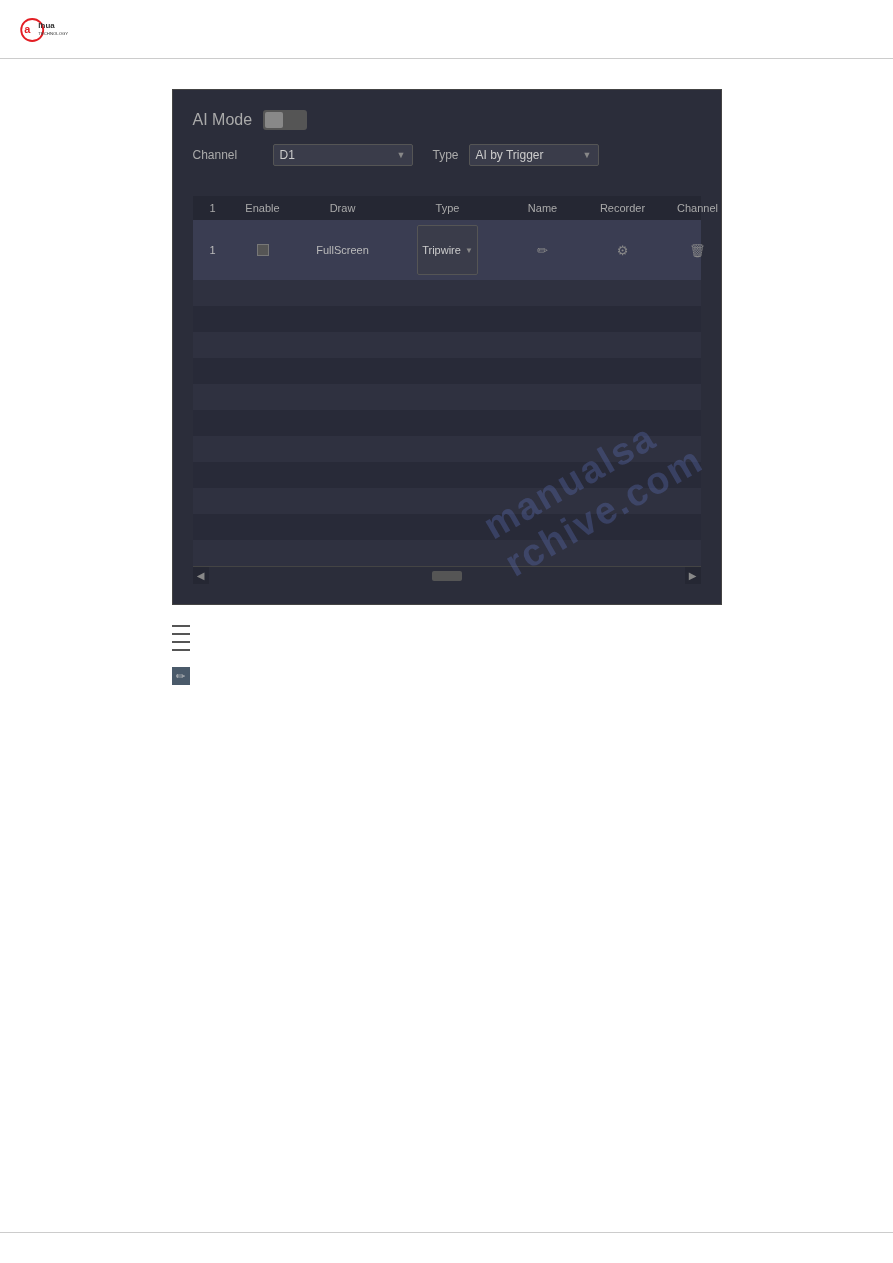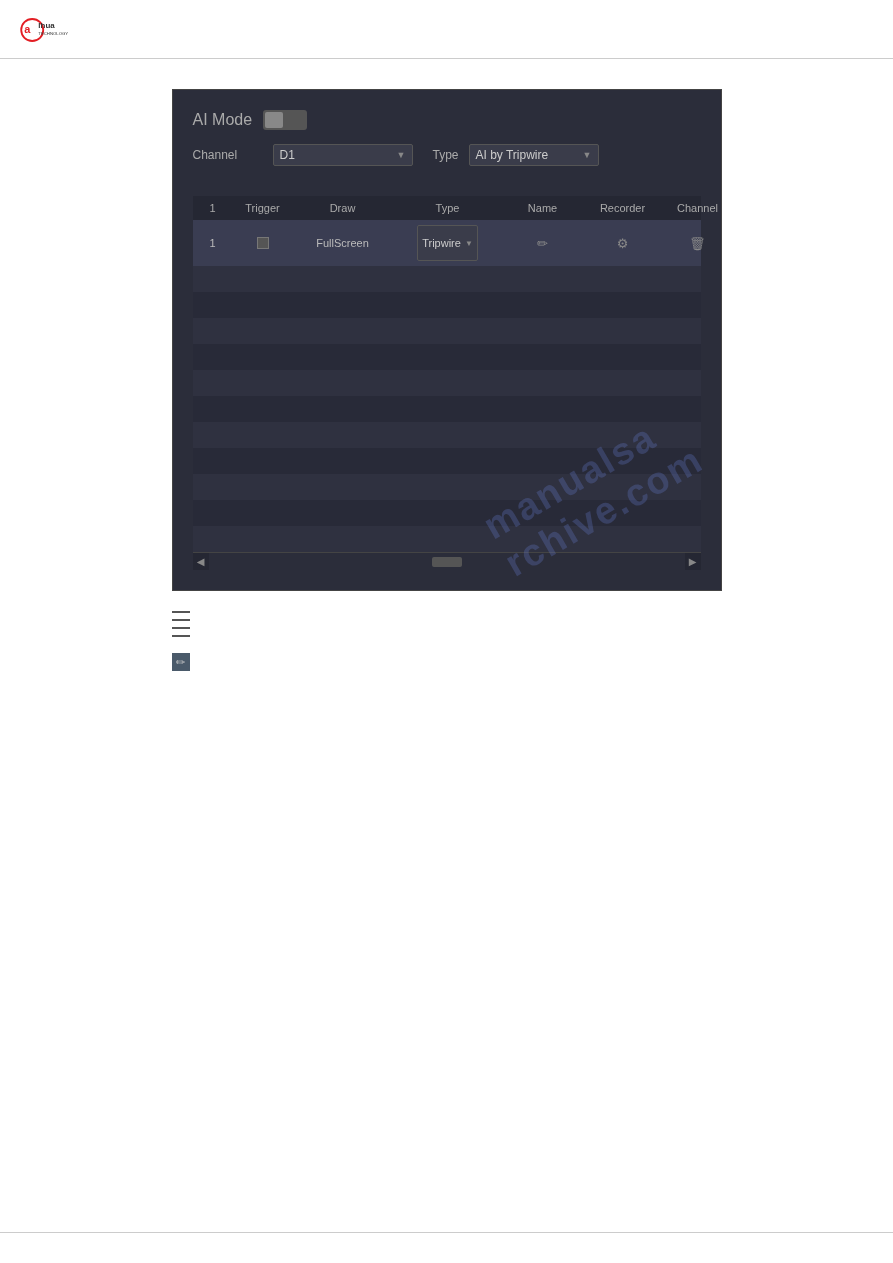--- a/index.html
+++ b/index.html
@@ -168,21 +168,21 @@
       height: 12px;
       background: #555;
       border: 1px solid #777;
     }
 
     .type-select {
       background: #3a3c4a;
       border: 1px solid #555;
       color: #ccc;
       font-size: 11px;
-      padding: 11px 4px;
+      padding: 18px 4px;
       border-radius: 2px;
       display: flex;
       align-items: center;
       gap: 4px;
       cursor: pointer;
     }
     .type-select-arrow {
       font-size: 8px;
       color: #888;
     }
@@ -342,30 +342,30 @@
     </div>
 
     <div class="channel-row">
       <span class="channel-label">Channel</span>
       <div class="dropdown channel-dropdown">
         <span>D1</span>
         <span class="dropdown-arrow">▼</span>
       </div>
       <span class="type-label">Type</span>
       <div class="dropdown type-dropdown">
-        <span>AI by Tripwire</span>
+        <span>AI by Trigger</span>
         <span class="dropdown-arrow">▼</span>
       </div>
     </div>
 
     <div class="table-container">
 
       <div class="table-header">
         <div class="table-header-cell">1</div>
-        <div class="table-header-cell">Trigger</div>
+        <div class="table-header-cell">Enable</div>
         <div class="table-header-cell">Draw</div>
         <div class="table-header-cell">Type</div>
         <div class="table-header-cell">Name</div>
         <div class="table-header-cell">Recorder</div>
         <div class="table-header-cell">Channel</div>
       </div>
 
       <div class="table-row selected">
         <div class="table-cell">1</div>
         <div class="table-cell">

